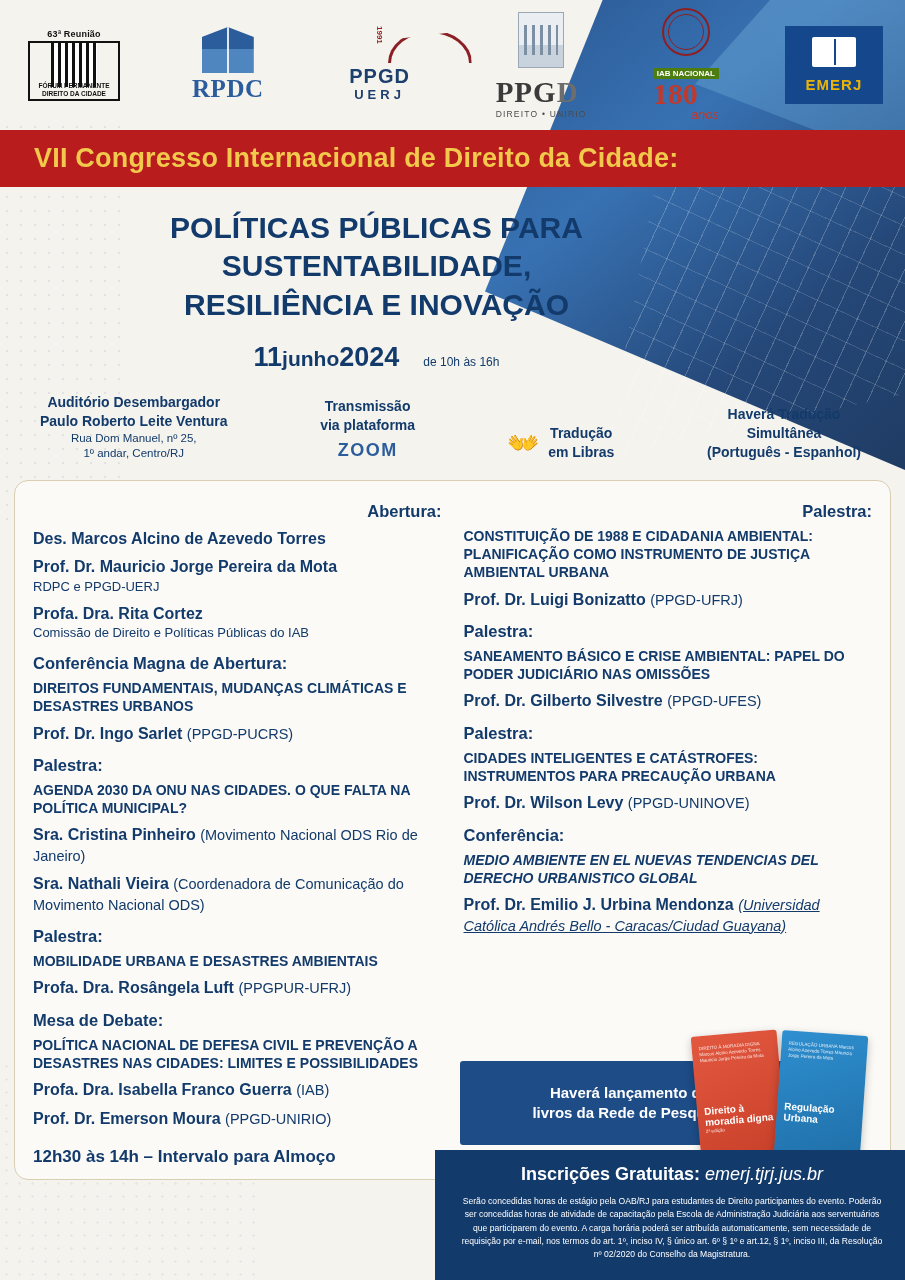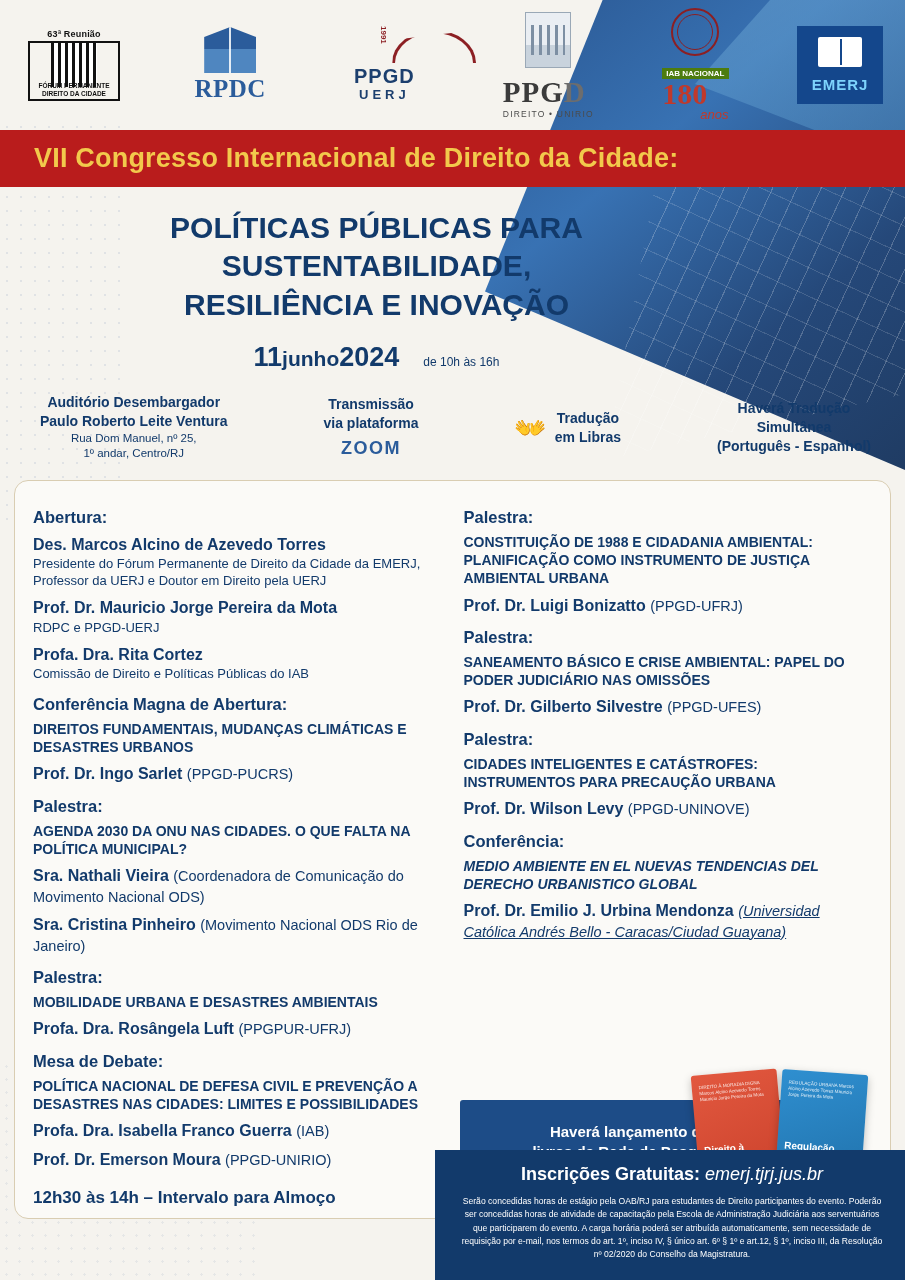--- a/index.html
+++ b/index.html
@@ -122,21 +122,21 @@
     display:flex;align-items:center;justify-content:center;
   }
   .logo-iab .iab-seal::after{
     content:""; width:34px;height:34px;border-radius:50%;border:1px solid #8c1f23;
   }
   .logo-iab .iab-180 { font-size: 30px; font-weight: bold; color: #c0392b; font-family:"Liberation Serif",serif; line-height:.9;}
   .logo-iab .iab-anos { font-size: 13px; color: #c0392b; font-style: italic; text-align: right; }
   .logo-iab .iab-nac { font-size: 8px; color:#fff; background:#4d7c0f; padding:1px 4px; display:inline-block; font-weight:bold;}
 
   .logo-emerj {
-    width: 86px; height: 78px; background: #14478c; color: #7dd3fc;
+    width: 98px; height: 78px; background: #14478c; color: #eab308;
     display:flex; flex-direction:column; align-items:center; justify-content:center; gap:9px;
   }
   .logo-emerj .em-book {
     width: 44px; height: 30px; background:#fff; border-radius: 2px;
     position: relative;
   }
   .logo-emerj .em-book::after{
     content:""; position:absolute; left:50%; top:2px; width:2px; height:26px; background:#14478c;
   }
   .logo-emerj .em-tx { font-size: 15px; font-weight: bold; letter-spacing: 1px; }
@@ -166,22 +166,22 @@
     color: #123a6b;
   }
   .dateline .d-num { font-size: 27px; font-weight: bold; }
   .dateline .d-mon { font-size: 21px; font-weight: bold; }
   .dateline .d-yr  { font-size: 27px; font-weight: bold; }
   .dateline .d-time{ font-size: 12px; margin-left: 24px; text-align: right; }
 
   
   .inforow {
     position: relative; z-index: 5;
-    display: flex; justify-content: space-between; align-items: center;
-    padding: 20px 34px 0 40px; color: #123a6b;
+    display: flex; justify-content: space-between; align-items: flex-end;
+    padding: 20px 44px 0 40px; color: #123a6b;
   }
   .info-col { text-align: center; font-size: 12.5px; line-height: 1.35; }
   .info-col .big { font-size: 14px; font-weight: bold; }
   .info-col .small { font-size: 11.5px; }
   .zoom-word { font-size: 18px; font-weight: bold; color:#2b5c9b; letter-spacing: 1.5px; margin-top: 3px;}
   .libras { display:flex; align-items:center; gap: 8px; }
   .libras-hands { font-size: 26px; color:#123a6b; line-height:1; }
 
   
   .card {
@@ -191,21 +191,21 @@
     border: 1.5px solid #d9cdb2;
     border-radius: 14px;
     padding: 14px 18px 10px 18px;
     display: flex; gap: 22px;
     min-height: 700px;
   }
   .col { width: 50%; color: #123a6b; }
   .col.right { position: relative; }
 
   .lbl { font-size: 16.5px; font-weight: bold; margin-top: 12px; }
-  .lbl:first-child { margin-top: 13px; }
+  .lbl:first-child { margin-top: 7px; text-align: right; }
   .ttl { font-size: 14px; font-weight: bold; margin-top: 6px; line-height: 1.3; }
   .ttl.italic { font-style: italic; }
   .nm  { font-size: 16px; font-weight: bold; margin-top: 8px; line-height: 1.28; }
   .nm .aff { font-weight: normal; font-size: 14.5px; }
   .nm .aff.it { font-style: italic; text-decoration: underline; }
   .sub { font-size: 13px; line-height: 1.3; margin-top: 1px; }
   .break-note { font-size: 17px; font-weight: bold; margin-top: 18px; }
 
   
   .books-banner {
@@ -335,34 +335,33 @@
       <div class="big">Simultânea</div>
       <div class="big">(Português - Espanhol)</div>
     </div>
   </div>
 
   <div class="card">
 
     <div class="col left">
       <div class="lbl">Abertura:</div>
       <div class="nm">Des. Marcos Alcino de Azevedo Torres</div>
-      <div class="sub">Presidente do Fórum Permanente de Direito da Cidade da EMERJ, Professor da UERJ e Doutor em Direito pela UERJ</div>
       <div class="nm">Prof. Dr. Mauricio Jorge Pereira da Mota</div>
       <div class="sub">RDPC e PPGD-UERJ</div>
       <div class="nm">Profa. Dra. Rita Cortez</div>
       <div class="sub">Comissão de Direito e Políticas Públicas do IAB</div>
 
       <div class="lbl">Conferência Magna de Abertura:</div>
       <div class="ttl">DIREITOS FUNDAMENTAIS, MUDANÇAS CLIMÁTICAS E DESASTRES URBANOS</div>
       <div class="nm"><span>Prof. Dr. Ingo Sarlet</span> <span class="aff">(PPGD-PUCRS)</span></div>
 
       <div class="lbl">Palestra:</div>
       <div class="ttl">AGENDA 2030 DA ONU NAS CIDADES. O QUE FALTA NA POLÍTICA MUNICIPAL?</div>
+      <div class="nm"><span>Sra. Cristina Pinheiro</span> <span class="aff">(Movimento Nacional ODS Rio de Janeiro)</span></div>
       <div class="nm"><span>Sra. Nathali Vieira</span> <span class="aff">(Coordenadora de Comunicação do Movimento Nacional ODS)</span></div>
-      <div class="nm"><span>Sra. Cristina Pinheiro</span> <span class="aff">(Movimento Nacional ODS Rio de Janeiro)</span></div>
 
       <div class="lbl">Palestra:</div>
       <div class="ttl">MOBILIDADE URBANA E DESASTRES AMBIENTAIS</div>
       <div class="nm"><span>Profa. Dra. Rosângela Luft</span> <span class="aff">(PPGPUR-UFRJ)</span></div>
 
       <div class="lbl">Mesa de Debate:</div>
       <div class="ttl">POLÍTICA NACIONAL DE DEFESA CIVIL E PREVENÇÃO A DESASTRES NAS CIDADES: LIMITES E POSSIBILIDADES</div>
       <div class="nm"><span>Profa. Dra. Isabella Franco Guerra</span> <span class="aff">(IAB)</span></div>
       <div class="nm"><span>Prof. Dr. Emerson Moura</span> <span class="aff">(PPGD-UNIRIO)</span></div>
 

